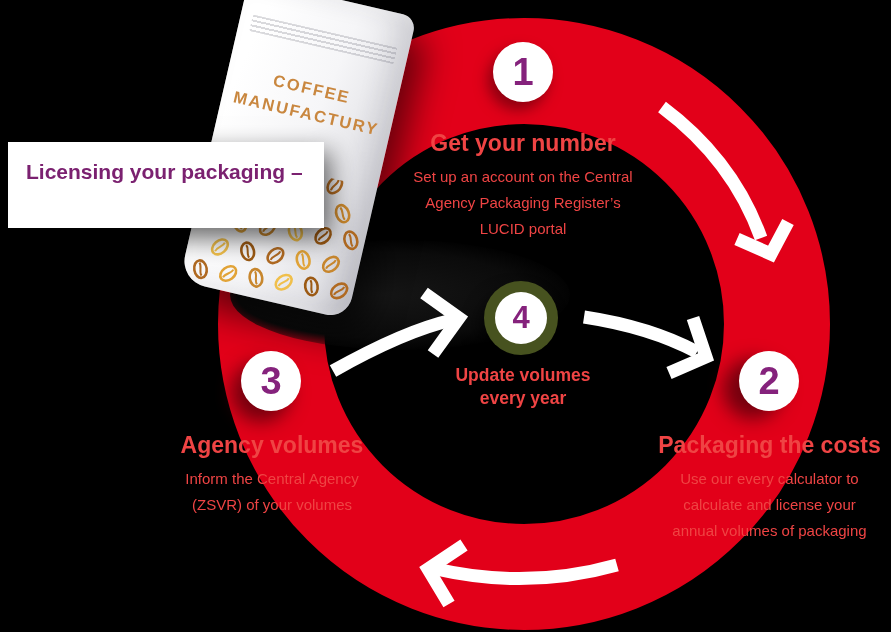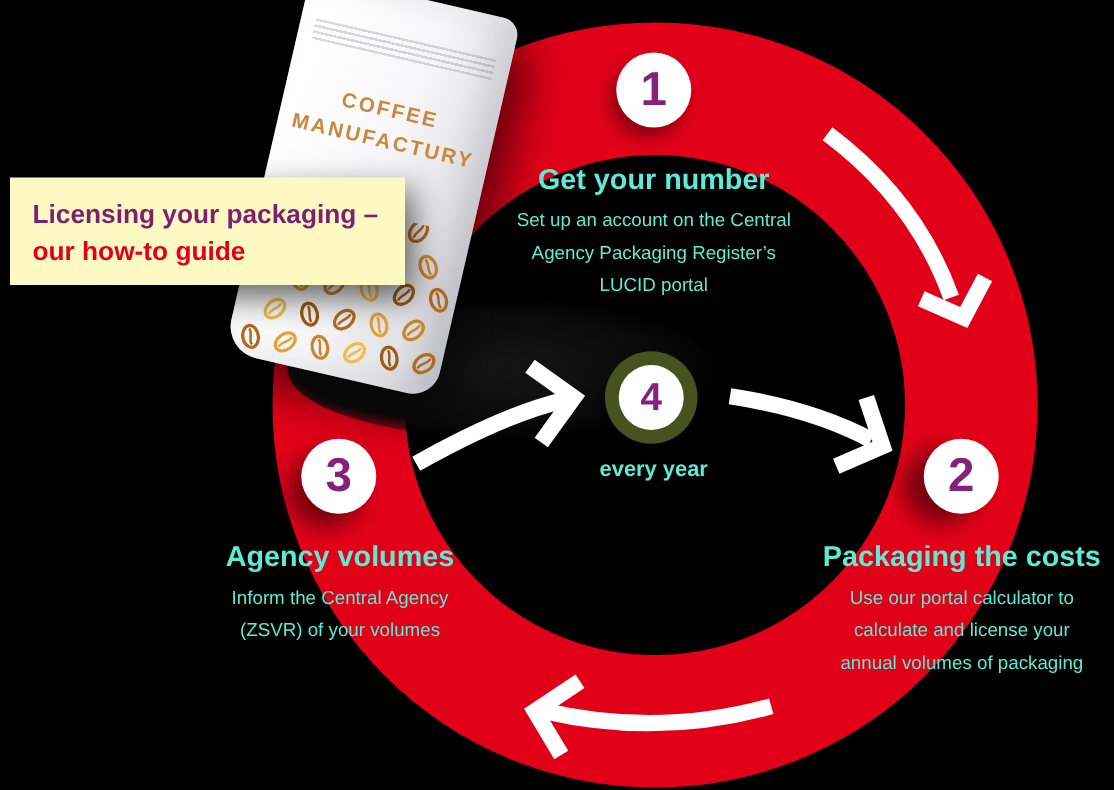--- a/index.html
+++ b/index.html
@@ -27,31 +27,31 @@
     position:absolute;left:484px;top:281px;width:74px;height:74px;border-radius:50%;
     background:#47521f;display:flex;align-items:center;justify-content:center;
     box-shadow:-6px 10px 16px rgba(0,0,0,.55);z-index:4;
   }
   .center-badge .inner{
     width:52px;height:52px;border-radius:50%;background:#fff;
     display:flex;align-items:center;justify-content:center;
     font-weight:700;font-size:31px;color:#85227c;
   }
   
-  .step-text{position:absolute;text-align:center;color:#5eead4;z-index:6;}
+  .step-text{position:absolute;text-align:center;color:#ef4444;z-index:6;}
   .step-text h3{margin:0 0 8px 0;font-size:23px;font-weight:700;line-height:1.1;}
   .step-text .line{font-size:15px;font-weight:400;line-height:26px;}
   .s1{left:383px;top:131px;width:280px;}
   .s2{left:648px;top:433px;width:243px;}
   .s3{left:152px;top:433px;width:240px;}
   .s4{left:428px;top:364px;width:190px;}
   .s4 .hline{font-size:17.5px;font-weight:700;line-height:23px;}
   
   .intro{
-    position:absolute;left:8px;top:142px;width:316px;height:86px;background:#fef9c3;
+    position:absolute;left:8px;top:142px;width:316px;height:86px;background:#ffffff;
     box-sizing:border-box;padding:15px 0 0 18px;z-index:8;
     box-shadow:6px 10px 24px rgba(0,0,0,.6);
   }
   .intro .l1{color:#7b2170;font-size:21px;font-weight:700;line-height:1.45;}
   .intro .l2{color:#e20019;font-size:21px;font-weight:700;line-height:1.45;}
   
   .bag-shadow{
     position:absolute;left:230px;top:240px;width:340px;height:110px;border-radius:50%;
     background:radial-gradient(ellipse at 45% 50%, #161616 0%, #0b0b0b 55%, rgba(0,0,0,0) 75%);
     z-index:3;
@@ -240,33 +240,33 @@
 
   <div class="step-text s1">
     <h3>Get your number</h3>
     <div class="line">Set up an account on the Central</div>
     <div class="line">Agency Packaging Register’s</div>
     <div class="line">LUCID portal</div>
   </div>
 
   <div class="step-text s2">
     <h3>Packaging the costs</h3>
-    <div class="line">Use our portal calculator to</div>
+    <div class="line">Use our every calculator to</div>
     <div class="line">calculate and license your</div>
     <div class="line">annual volumes of packaging</div>
   </div>
 
   <div class="step-text s3">
     <h3>Agency volumes</h3>
     <div class="line">Inform the Central Agency</div>
     <div class="line">(ZSVR) of your volumes</div>
   </div>
 
   <div class="step-text s4">
+    <div class="hline">Update volumes</div>
     <div class="hline">every year</div>
   </div>
 
   <div class="intro">
     <div class="l1">Licensing your packaging –</div>
-    <div class="l2">our how-to guide</div>
   </div>
 
 </div>
 
 </body></html>

